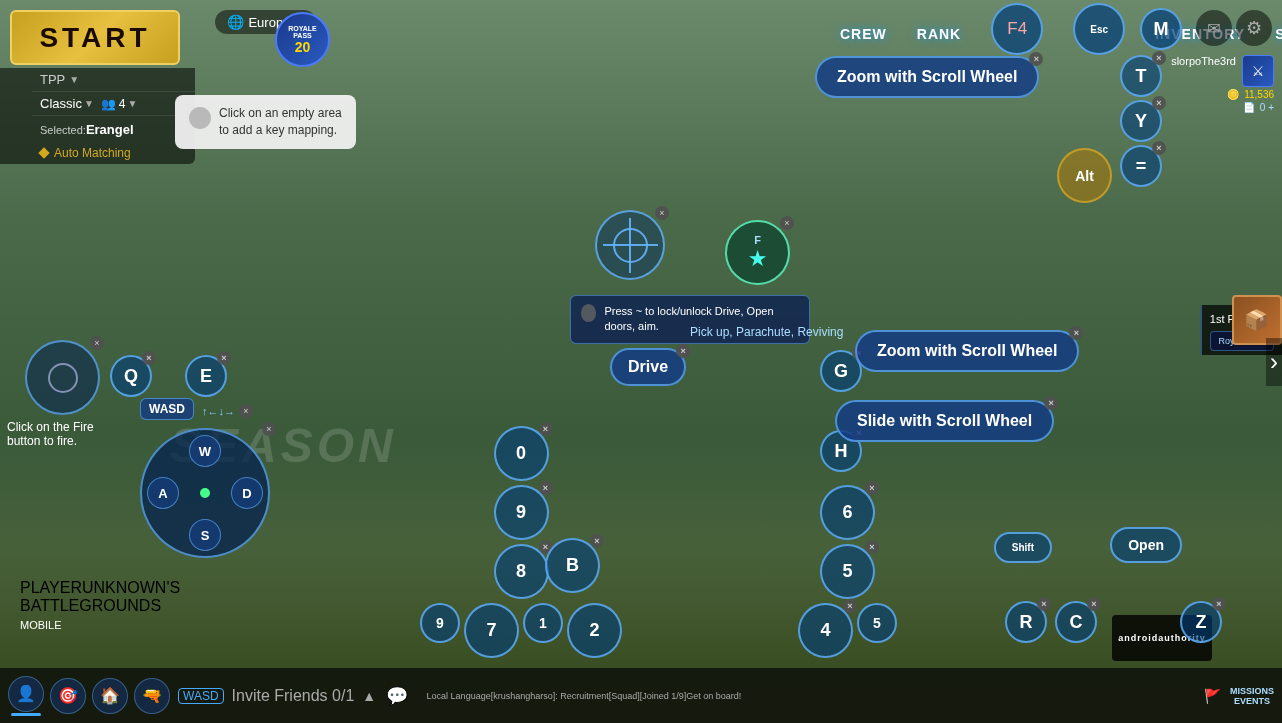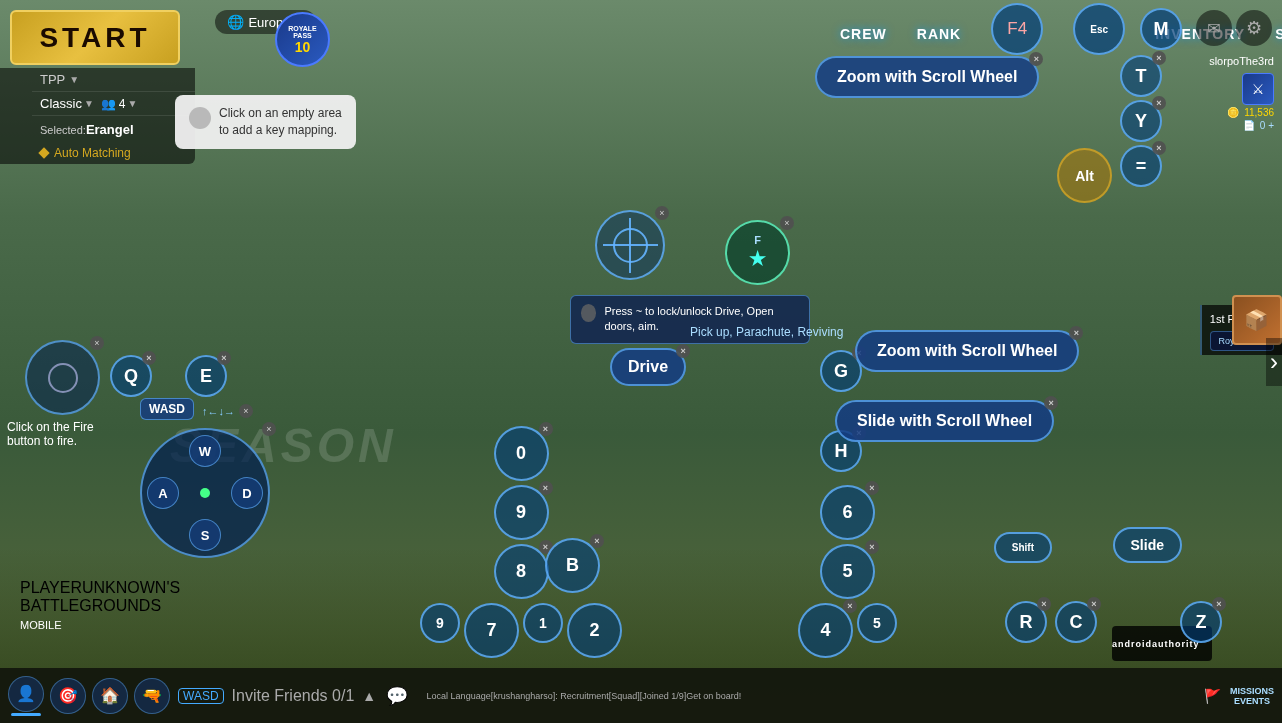--- a/index.html
+++ b/index.html
@@ -803,25 +803,26 @@
       display: flex;
       flex-direction: column;
       justify-content: center;
     }
 
     .authority-badge {
       position: absolute;
       bottom: 62px;
       right: 70px;
       width: 100px;
-      height: 35px;
+      height: 46px;
       background: rgba(0,0,0,0.8);
       border-radius: 4px;
       display: flex;
       align-items: center;
+      justify-content: center;
     }
     .auth-text { color: #fff; font-size: 9px; font-weight: bold; letter-spacing: 1px; }
 
     
     .gear-icon-pos {
       position: absolute;
       top: 10px;
       right: 10px;
       width: 36px;
       height: 36px;
@@ -899,21 +900,21 @@
 <div class="europe-selector">
   <span class="globe-icon">🌐</span>
   <span class="europe-text">Europe</span>
   <span class="europe-arrow">▼</span>
 </div>
 
 <div style="position:absolute;top:12px;left:265px;">
   <div class="rp-badge">
     <span class="rp-text">ROYALE</span>
     <span class="rp-text">PASS</span>
-    <span class="rp-num">10</span>
+    <span class="rp-num">20</span>
   </div>
 </div>
 
 <div style="position:absolute;top:8px;left:840px;display:flex;gap:30px;align-items:center;">
   <span class="nav-btn">CREW</span>
   <span class="nav-btn">RANK</span>
 
   <div style="width:52px;height:52px;border-radius:50%;border:2px solid rgba(100,180,255,0.8);background:rgba(0,60,120,0.7);display:flex;align-items:center;justify-content:center;cursor:pointer;position:relative;top:-5px;">
     <span style="color:#fca5a5;font-size:17px;font-weight:normal;">F4</span>
   </div>
@@ -932,21 +933,21 @@
 
 <div class="envelope-pos">
   <span>✉</span>
 </div>
 
 <div class="gear-icon-pos">
   <span>⚙</span>
 </div>
 
 <div style="position:absolute;top:55px;right:8px;display:flex;flex-direction:column;align-items:flex-end;gap:2px;">
-  <div style="display:flex;align-items:flex-end;gap:6px;flex-direction:column;">
+  <div style="display:flex;align-items:flex-start;gap:6px;">
     <span style="color:#fff;font-size:11px;">slorpoThe3rd</span>
     <div style="width:32px;height:32px;border-radius:4px;background:linear-gradient(135deg,#1a3a8a,#2a5ac0);border:1px solid #4a7aff;display:flex;align-items:center;justify-content:center;">
       <span style="color:#fff;font-size:14px;">⚔</span>
     </div>
   </div>
   <div style="display:flex;align-items:center;gap:4px;">
     <span style="color:#ffd700;font-size:10px;">🪙</span>
     <span style="color:#ffd700;font-size:10px;">11,536</span>
   </div>
   <div style="display:flex;align-items:center;gap:4px;">
@@ -1080,21 +1081,21 @@
     <span>Slide with Scroll Wheel</span>
     <div class="close-x" style="position:absolute;top:-6px;right:-6px;">×</div>
   </div>
 </div>
 
 <div class="key-Shift">
   <span>Shift</span>
 </div>
 
 <div class="key-Space">
-  <span>Slide</span>
+  <span>Open</span>
 </div>
 
 <div style="position:absolute;top:452px;right:0;">
   
 </div>
 
 <div style="position:absolute;bottom:65px;left:420px;display:flex;flex-direction:column;align-items:center;gap:4px;">
   <div style="display:flex;gap:4px;">
     <div class="key-btn key-btn-md" style="position:relative;">
       <span>0</span>

